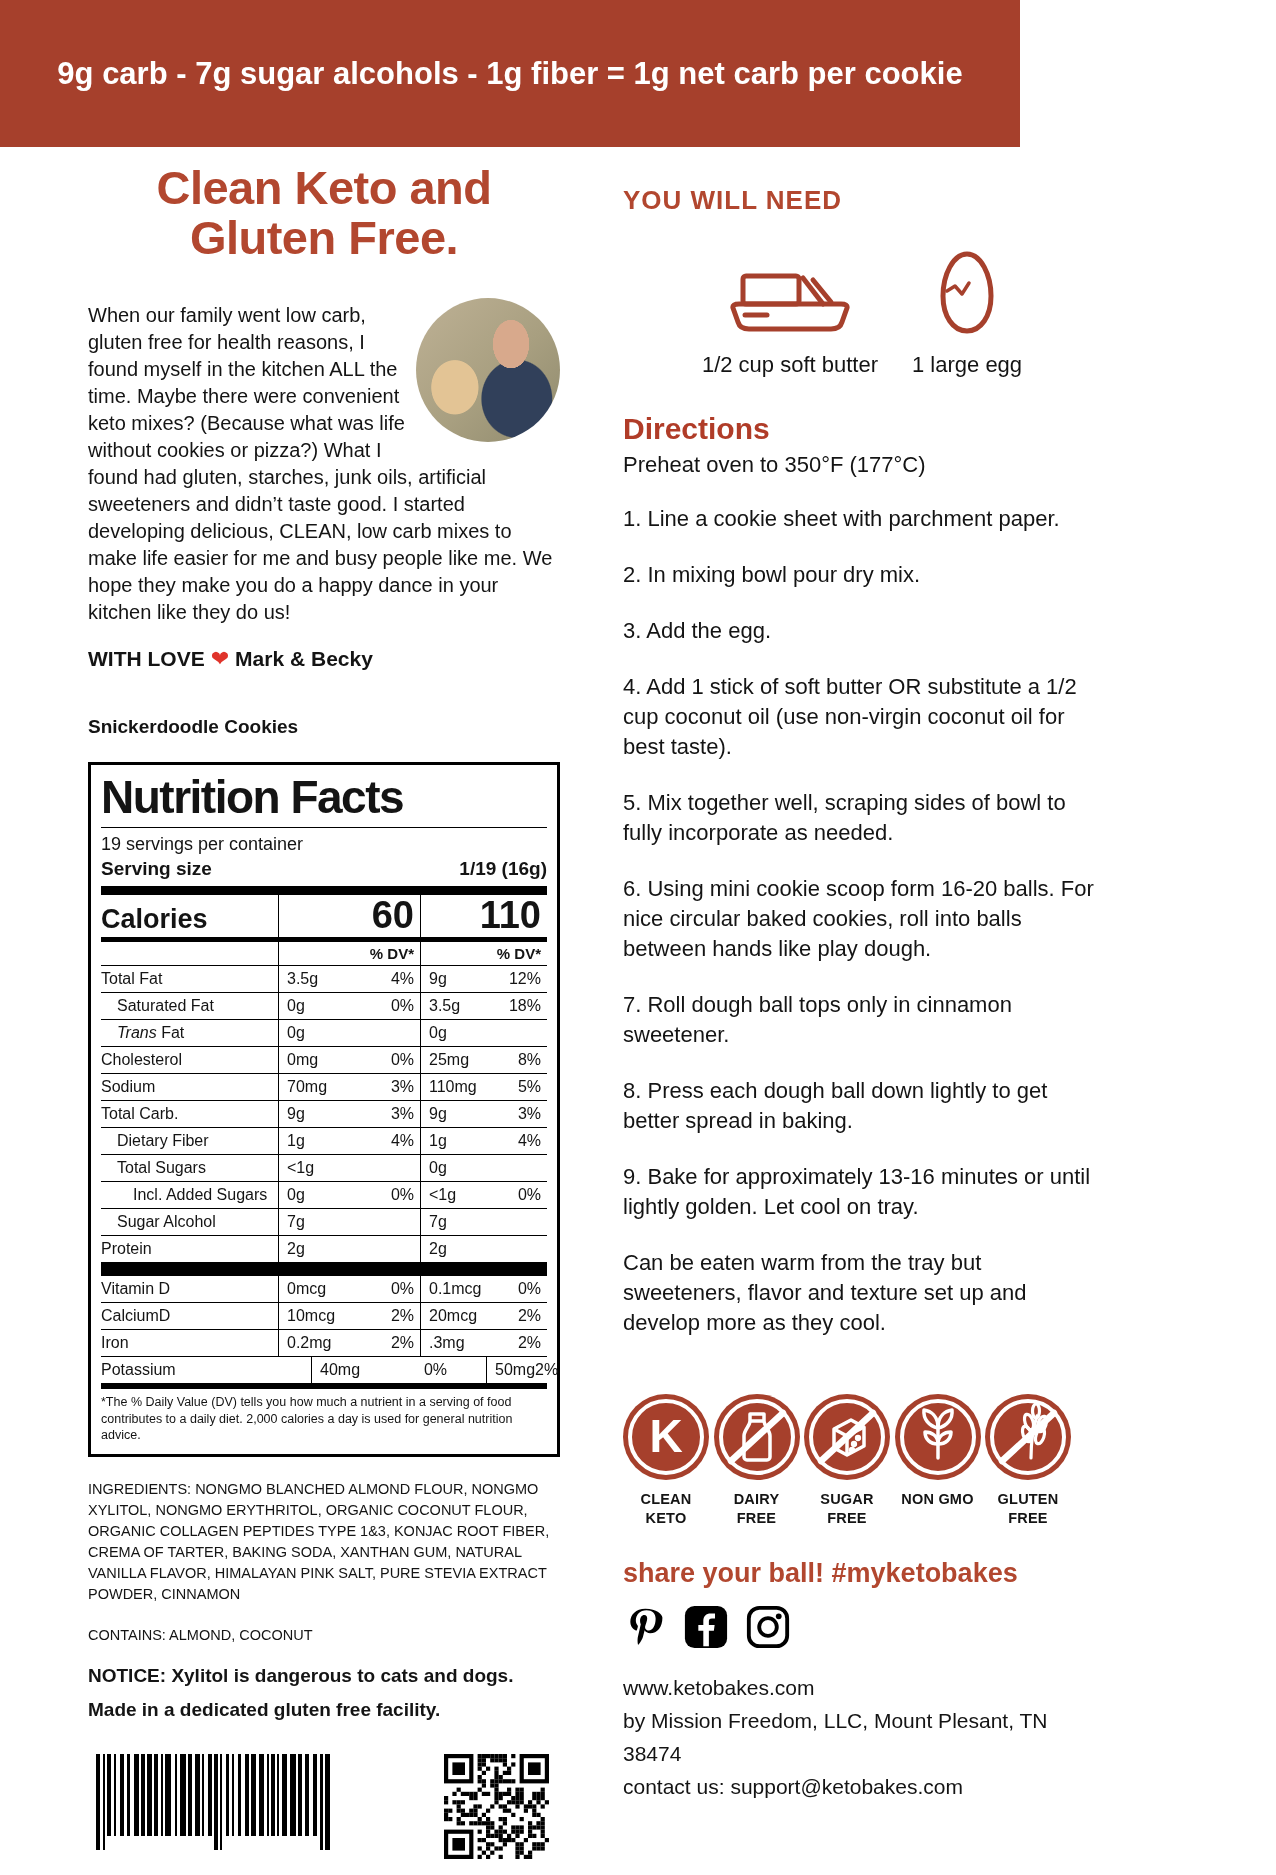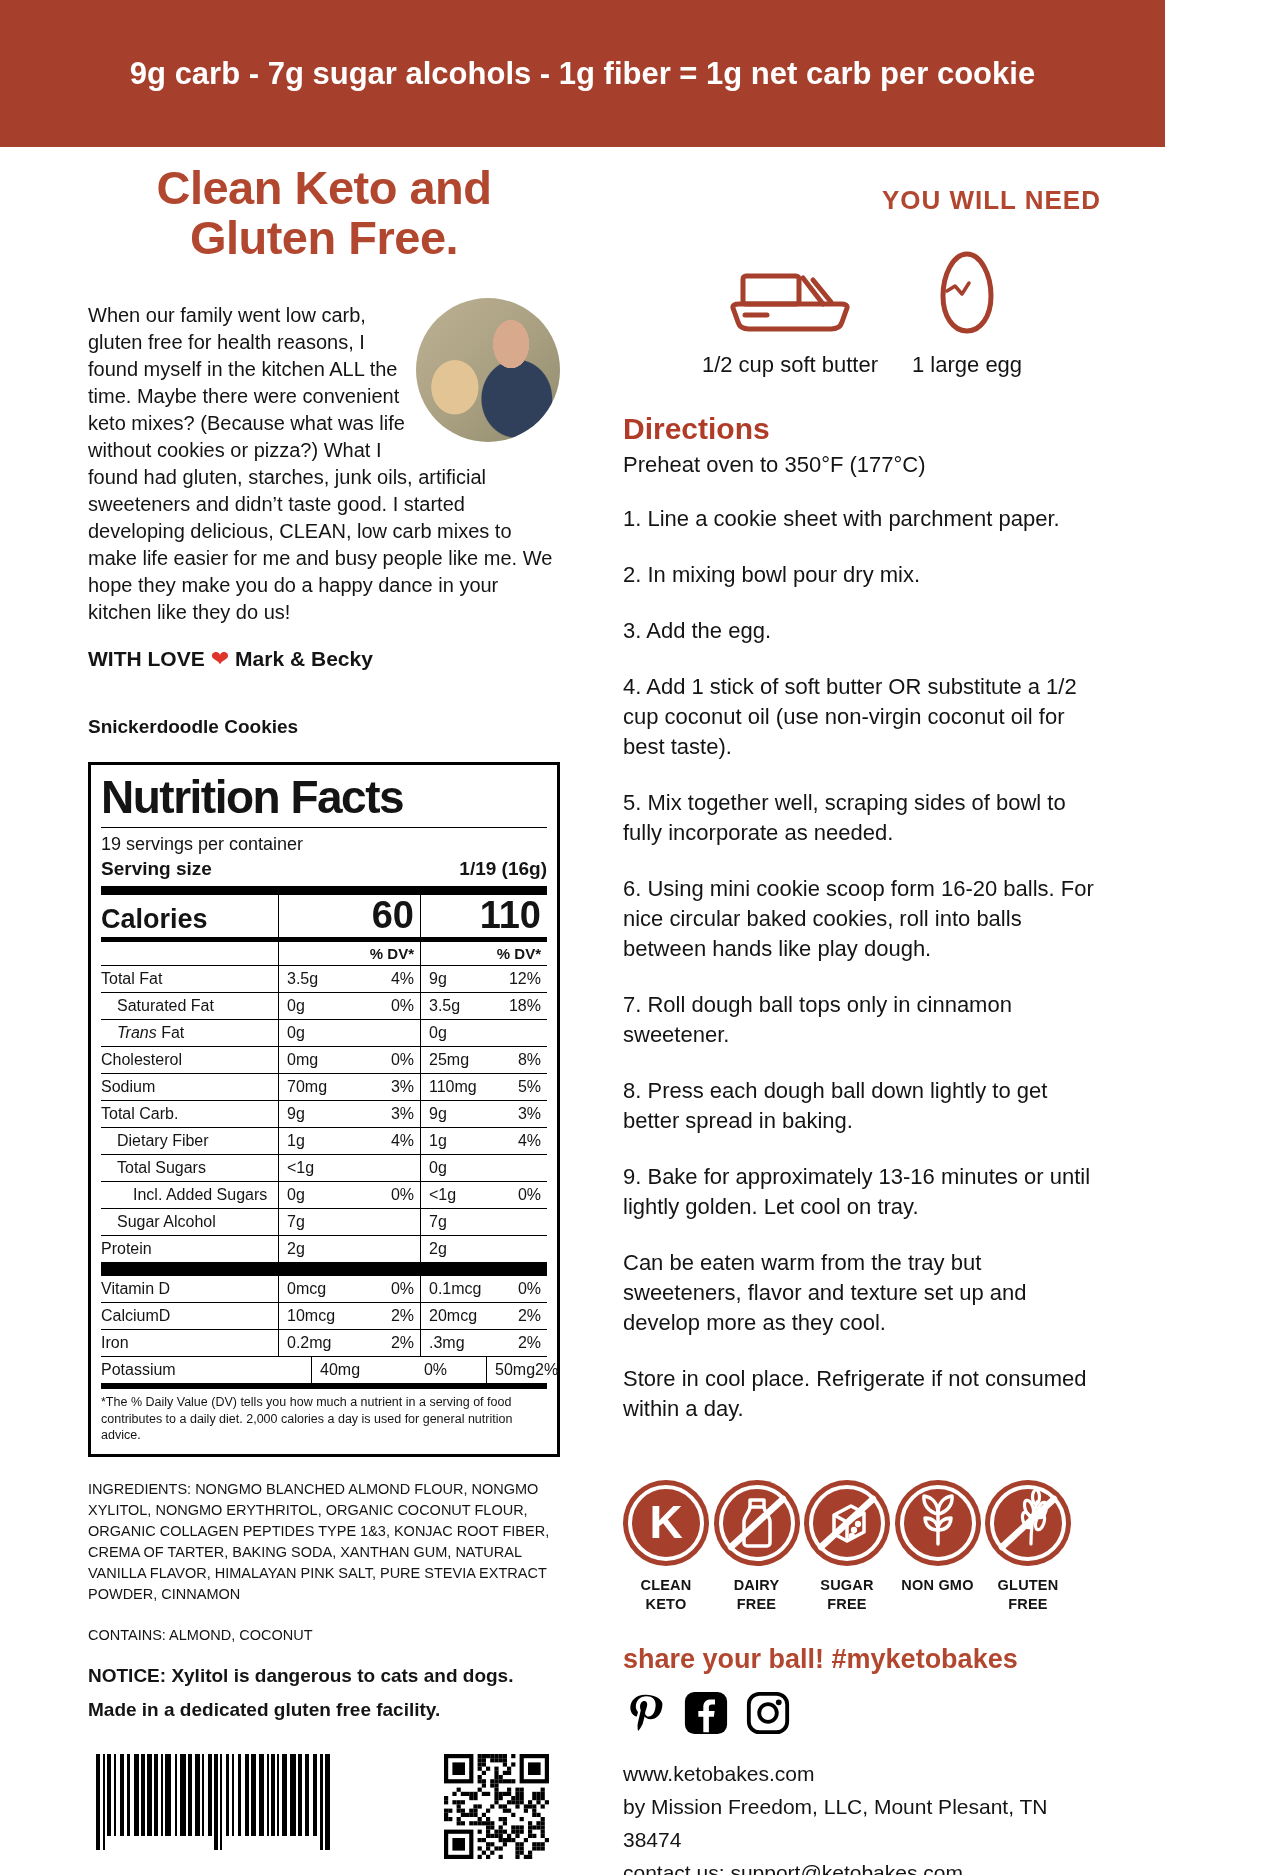--- a/index.html
+++ b/index.html
@@ -1,20 +1,20 @@
 <!DOCTYPE html>
 <html><head>
 <meta charset="utf-8">
 <style>
   html,body{margin:0;padding:0;background:#fff;}
   #page{position:relative;width:1276px;height:1875px;background:#ffffff;overflow:hidden;
         font-family:"Liberation Sans","DejaVu Sans",sans-serif;color:#141414;}
 
   
-  .banner{position:absolute;left:0;top:0;width:1165px;height:147px;background:#a6402c;
+  .banner{position:absolute;left:0;top:0;width:1020px;height:147px;background:#a6402c;
           display:flex;align-items:center;justify-content:center;}
   .banner span{color:#fff;font-weight:bold;font-size:31px;letter-spacing:0px;}
 
   
   .col-left{position:absolute;left:88px;top:147px;width:472px;}
   .col-right{position:absolute;left:623px;top:147px;width:478px;}
 
   
   .headline{margin-top:16px;text-align:center;color:#b2472f;font-weight:bold;
             font-size:47px;line-height:1.07;letter-spacing:-0.5px;}
@@ -59,21 +59,21 @@
 
   .ingredients{margin-top:22px;font-size:14.5px;line-height:21px;}
   .contains{margin-top:22px;font-size:14.5px;}
   .notice{margin-top:16px;font-weight:bold;font-size:19px;line-height:1.8;}
 
   .codes-row{margin-top:26px;display:flex;align-items:flex-start;gap:88px;}
   .barcode-wrap{width:268px;}
   .qr-wrap{text-align:center;}
 
   
-  .ywn-title{margin-top:38px;text-align:right;color:#b2472f;font-weight:bold;font-size:26px;letter-spacing:1px;}
+  .ywn-title{margin-top:38px;text-align:left;color:#b2472f;font-weight:bold;font-size:26px;letter-spacing:1px;}
   .ywn-items{margin-top:34px;display:flex;justify-content:center;align-items:flex-end;gap:34px;}
   .ywn-item{display:flex;flex-direction:column;align-items:center;}
   .ywn-item .lbl{font-size:22px;margin-top:12px;}
   .directions-title{margin-top:34px;color:#b03c28;font-weight:bold;font-size:30px;}
   .preheat{font-size:22px;margin-top:6px;}
   .step{font-size:22px;line-height:30px;margin:26px 0 0 0;}
   .badges{margin-top:56px;display:flex;justify-content:space-between;width:448px;}
   .badge{display:flex;flex-direction:column;align-items:center;width:86px;}
   .badge-label{margin-top:10px;font-weight:bold;font-size:14.5px;line-height:1.3;text-align:center;letter-spacing:0.2px;}
   .share-line{margin-top:30px;color:#b2472f;font-weight:bold;font-size:27px;}
@@ -596,21 +596,20 @@
         <p class="step">1. Line a cookie sheet with parchment paper.</p>
         <p class="step">2. In mixing bowl pour dry mix.</p>
         <p class="step">3. Add the egg.</p>
         <p class="step">4. Add 1 stick of soft butter OR substitute a 1/2 cup coconut oil (use non-virgin coconut oil for best taste).</p>
         <p class="step">5. Mix together well, scraping sides of bowl to fully incorporate as needed.</p>
         <p class="step">6. Using mini cookie scoop form 16-20 balls. For nice circular baked cookies, roll into balls between hands like play dough.</p>
         <p class="step">7. Roll dough ball tops only in cinnamon sweetener.</p>
         <p class="step">8. Press each dough ball down lightly to get better spread in baking.</p>
         <p class="step">9. Bake for approximately 13-16 minutes or until lightly golden. Let cool on tray.</p>
         <p class="step">Can be eaten warm from the tray but sweeteners, flavor and texture set up and develop more as they cool.</p>
-        <p class="step">Store in cool place. Refrigerate if not consumed within a day.</p>
       </div>
 
     <div class="badges" id="badges">
         <div class="badge">
           <svg width="86" height="86" viewBox="0 0 86 86">
             <circle cx="43" cy="43" r="43" fill="#a6402c"></circle>
             <circle cx="43" cy="43" r="36" fill="none" stroke="#fff" stroke-width="4"></circle>
             <text x="43" y="58" text-anchor="middle" font-size="46" font-weight="bold" fill="#fff" font-family="Liberation Sans,sans-serif">K</text>
           </svg>
           <div class="badge-label">

